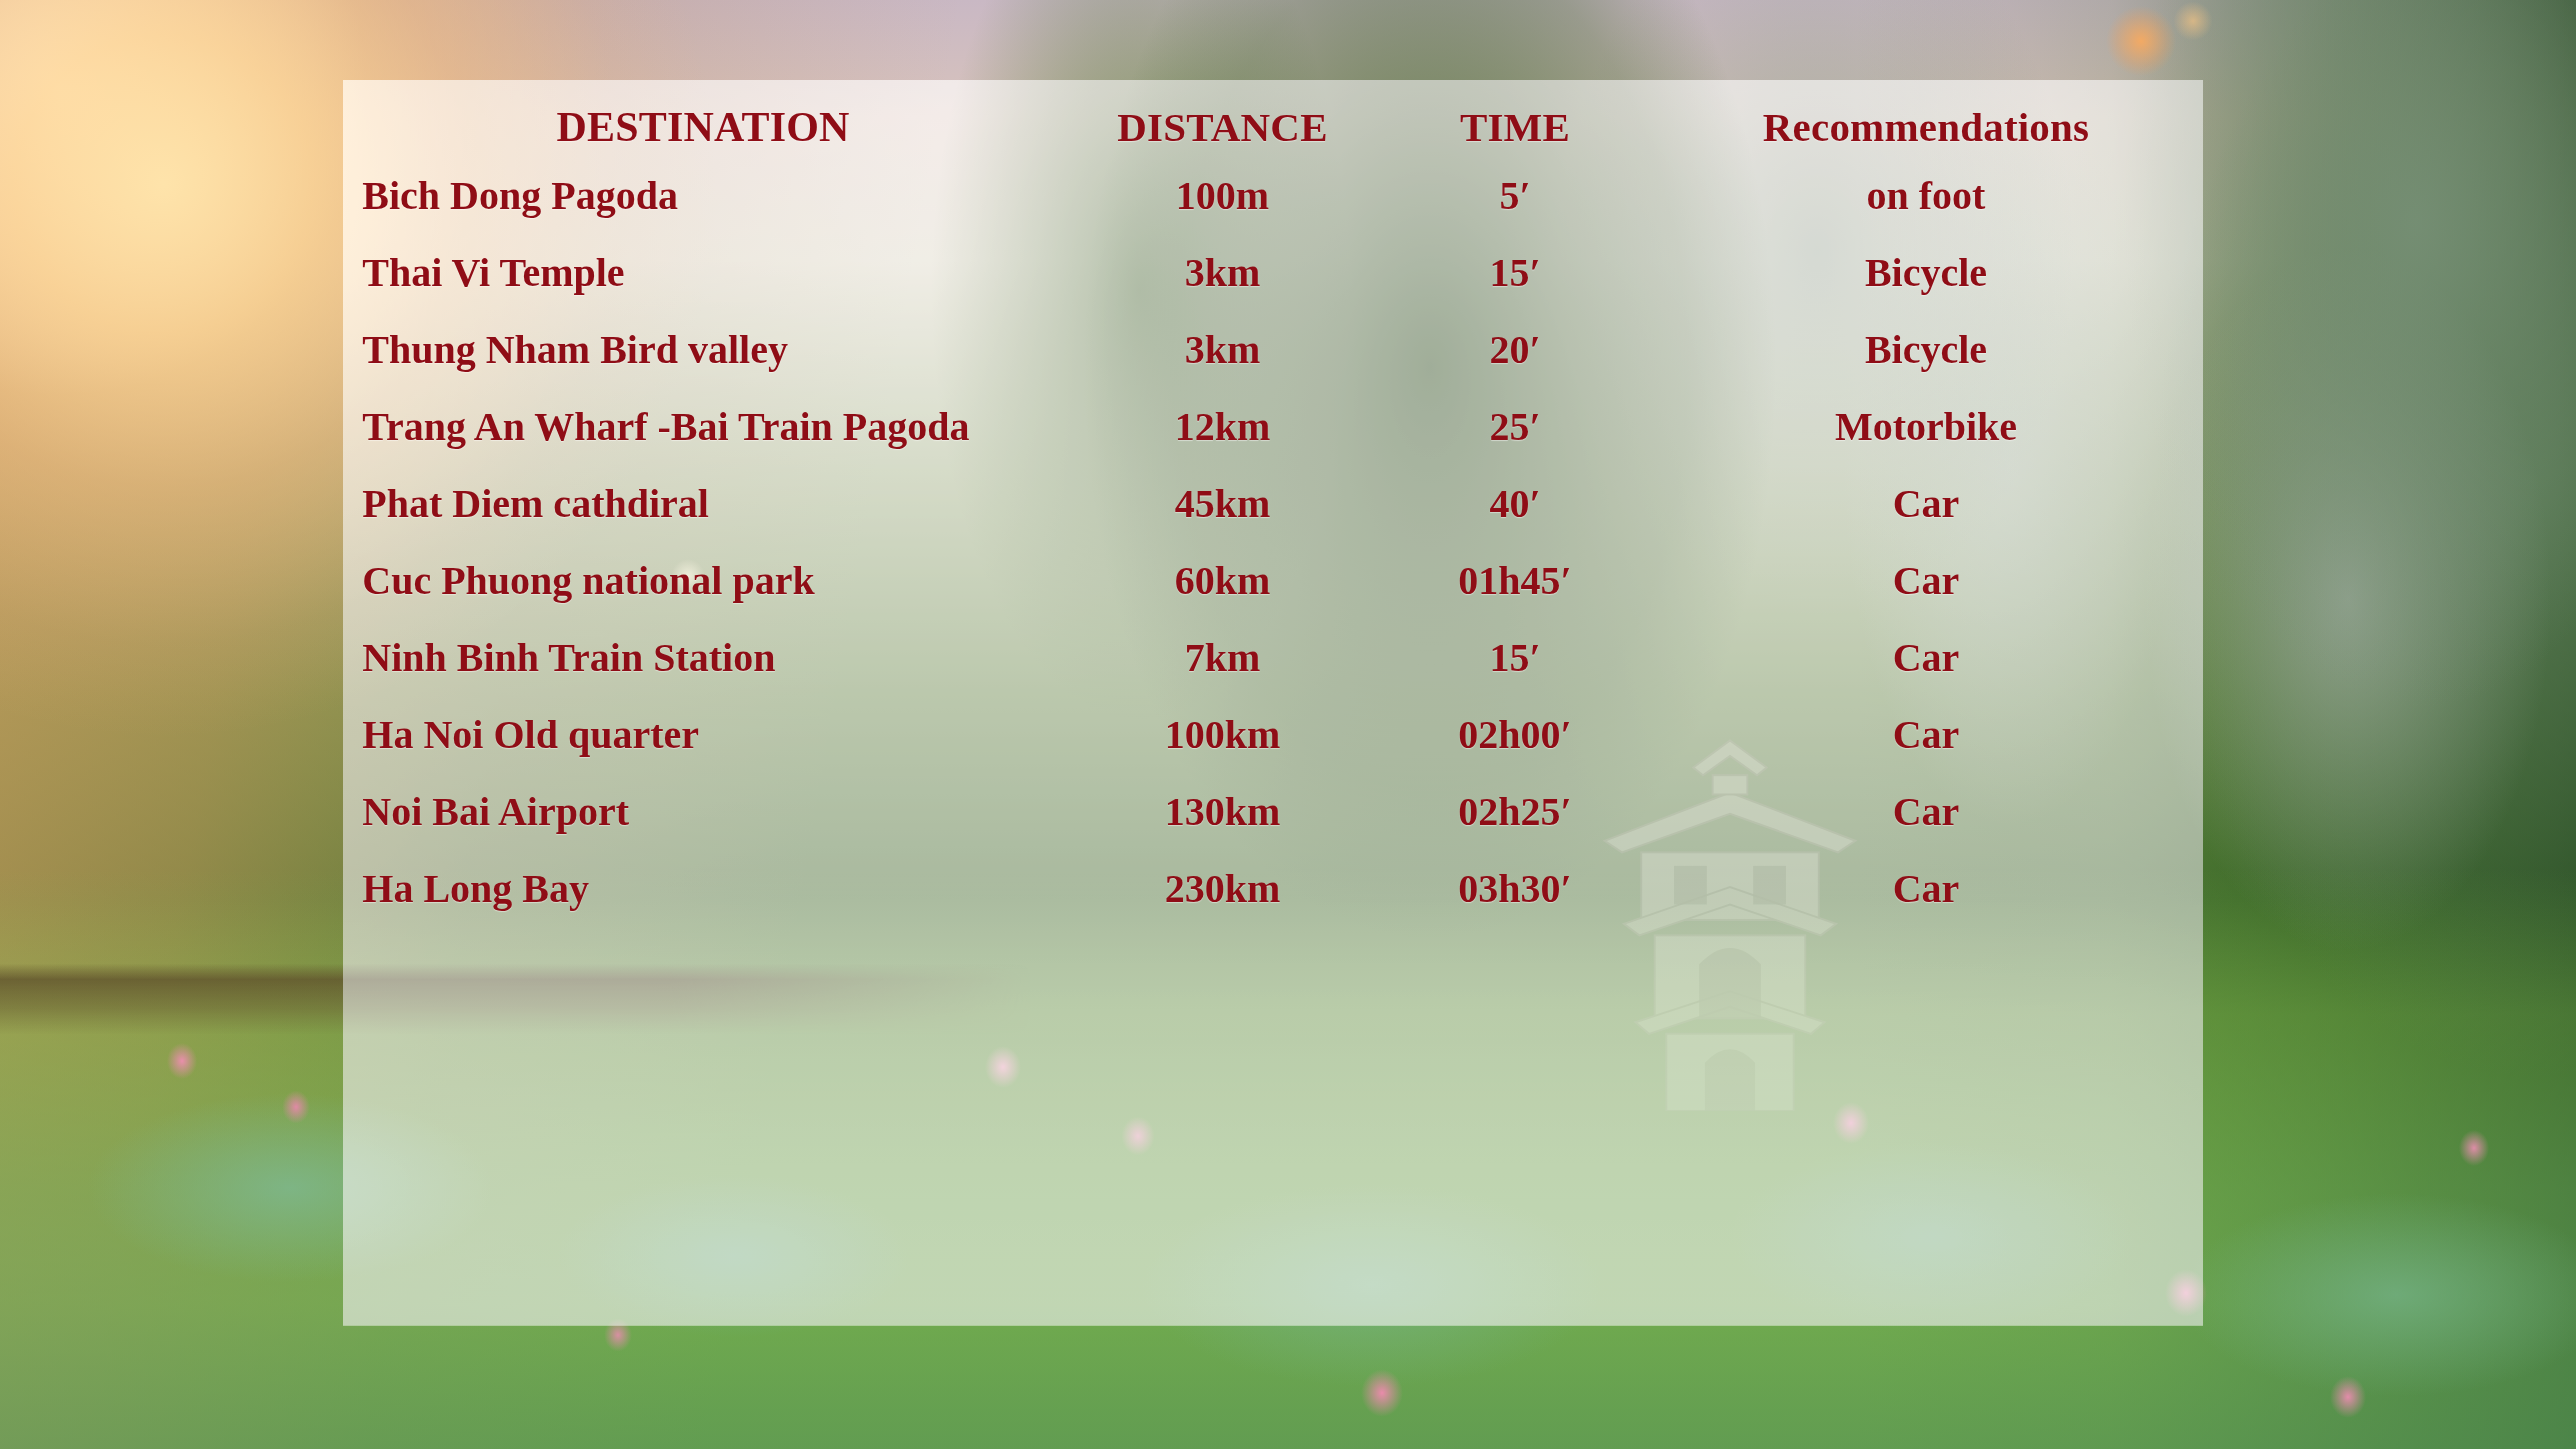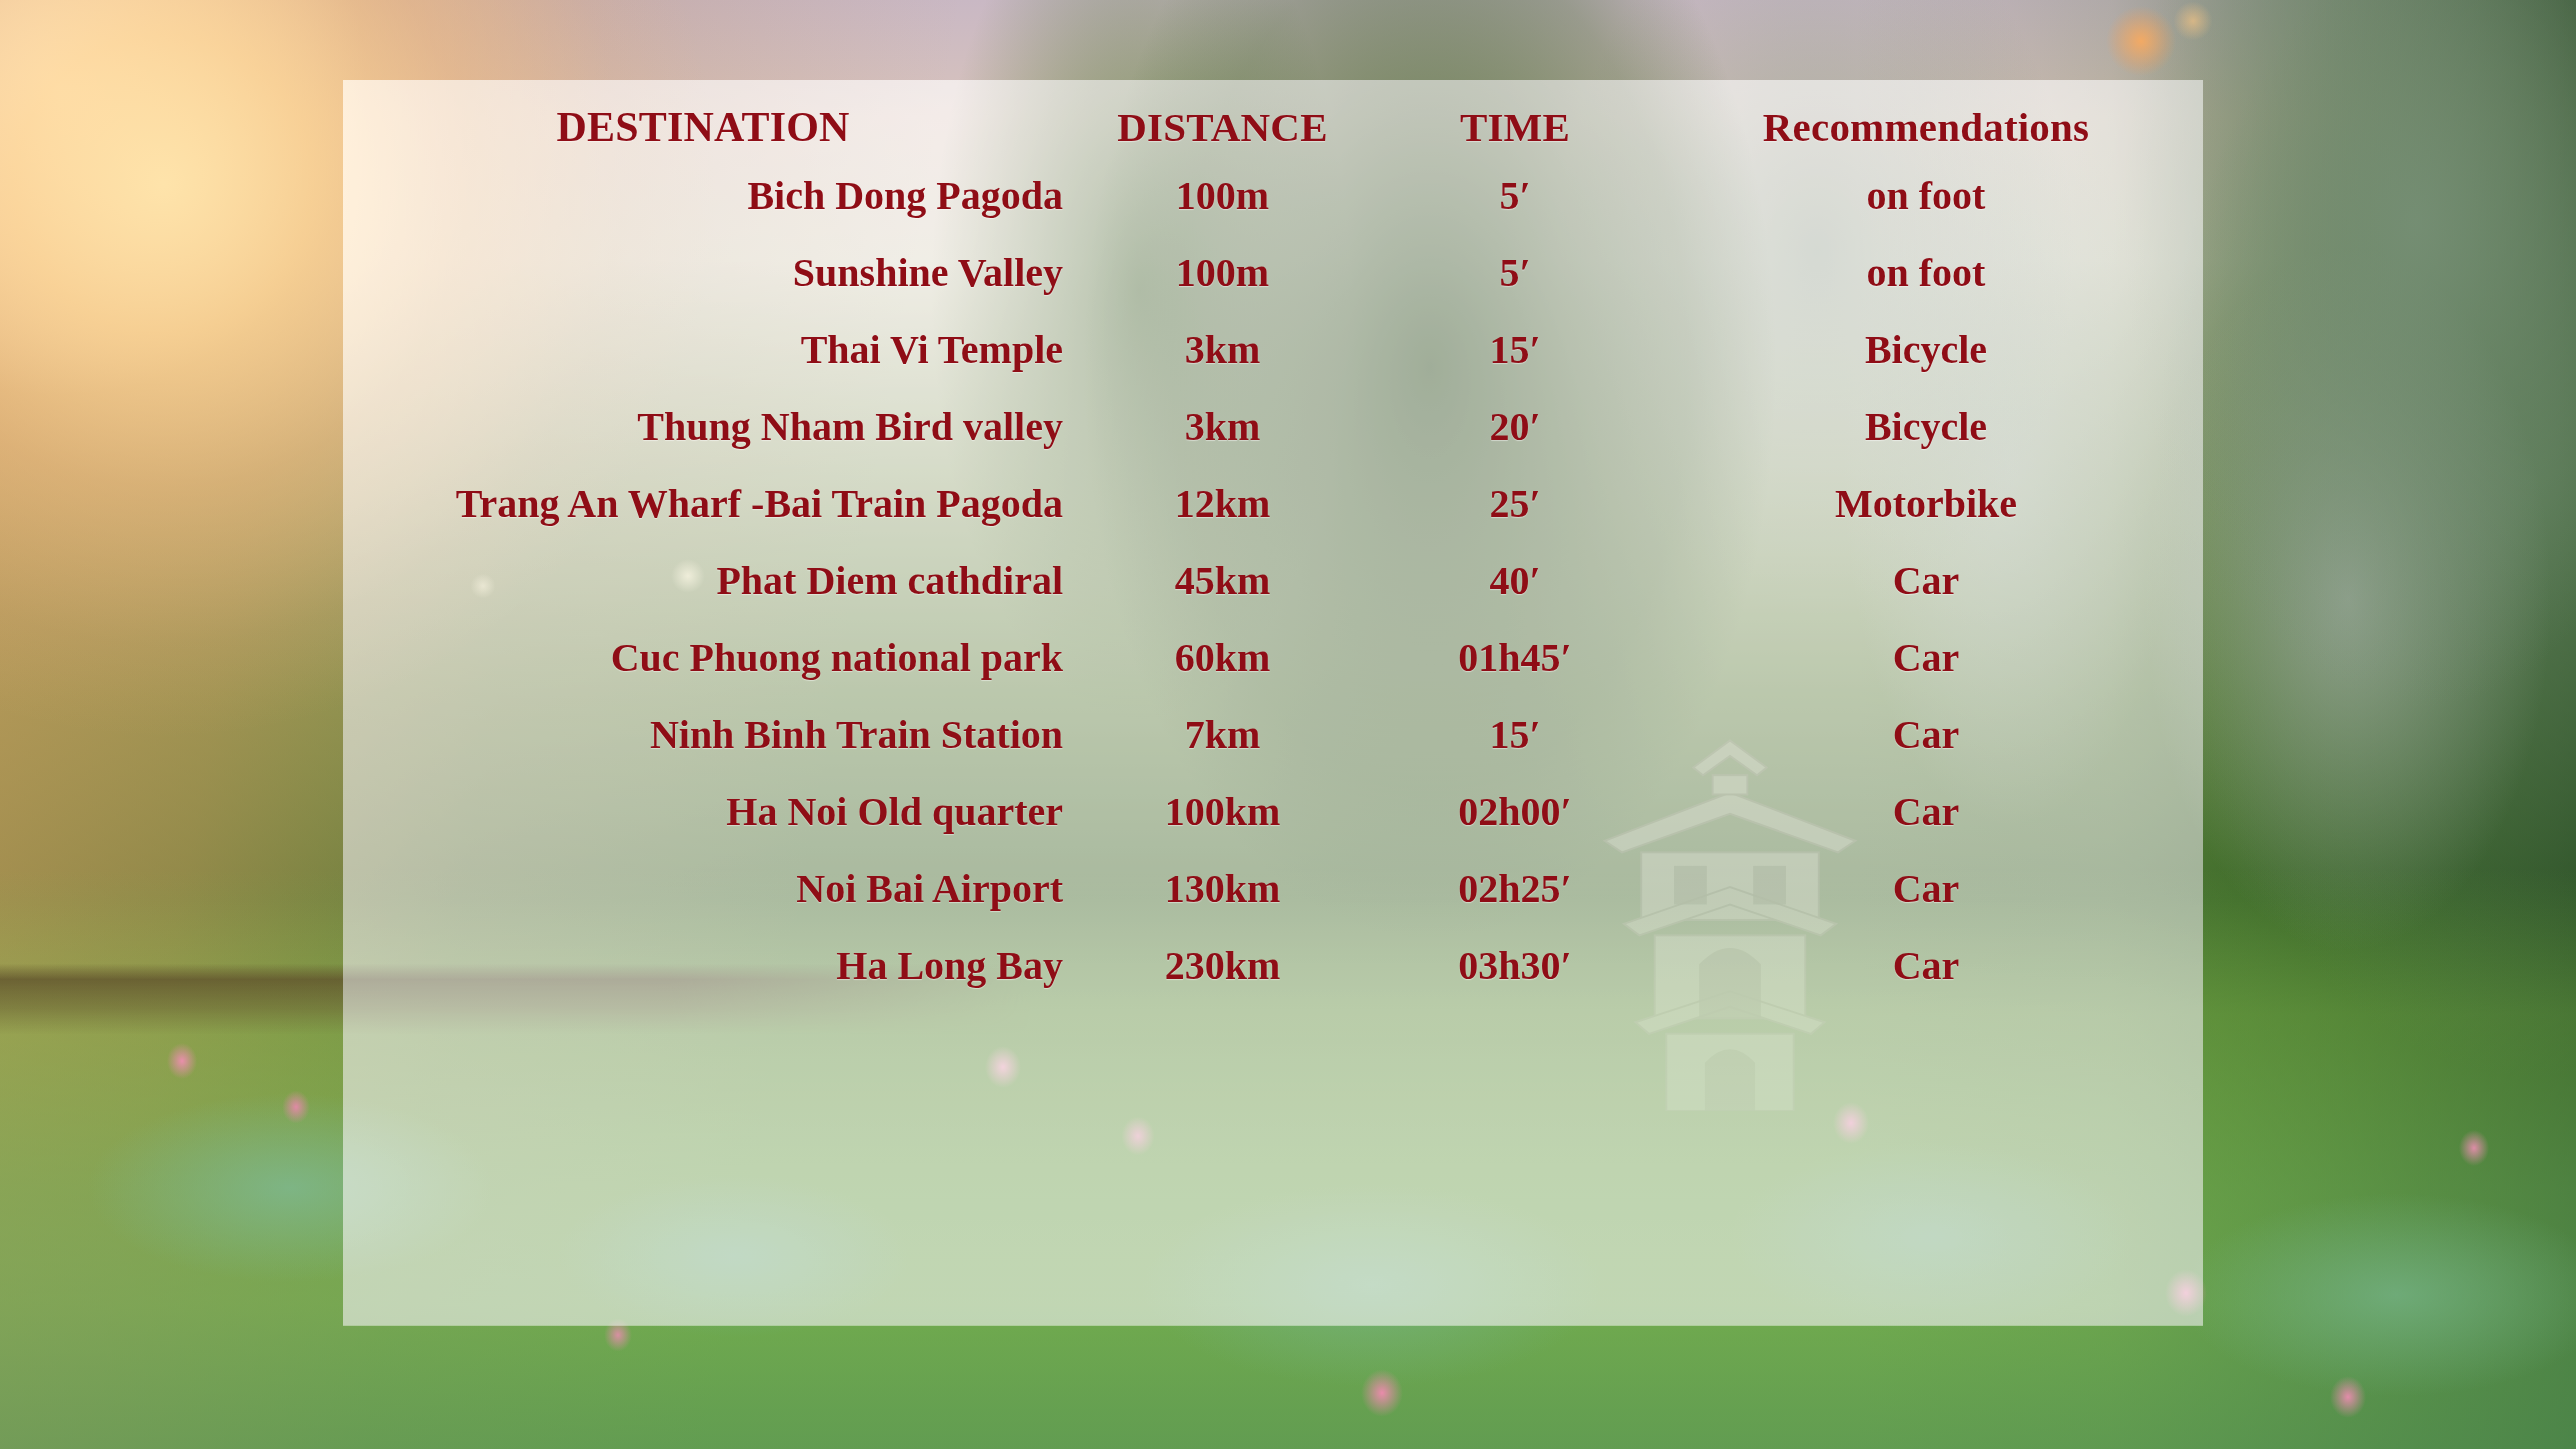--- a/index.html
+++ b/index.html
@@ -150,21 +150,21 @@
   }
   table.sched thead th.h-dest { font-size:42px; }
   table.sched thead th.h-rec  { font-size:41px; }
 
   table.sched tbody td {
     height:77px;
     font-size:40px;
     vertical-align:middle;
   }
   table.sched tbody td.dest {
-    text-align:right;
+    text-align:left;
     padding-left:19.3px;
   }
   table.sched tbody td.dist,
   table.sched tbody td.time,
   table.sched tbody td.rec { text-align:center; }
 </style>
 </head>
 <body>
 
 <div id="stage">
@@ -215,26 +215,20 @@
         </tr>
       </thead>
       <tbody id="tbody">
           <tr>
             <td class="dest">Bich Dong Pagoda</td>
             <td class="dist">100m</td>
             <td class="time">5′</td>
             <td class="rec">on foot</td>
           </tr>
           <tr>
-            <td class="dest">Sunshine Valley</td>
-            <td class="dist">100m</td>
-            <td class="time">5′</td>
-            <td class="rec">on foot</td>
-          </tr>
-          <tr>
             <td class="dest">Thai Vi Temple</td>
             <td class="dist">3km</td>
             <td class="time">15′</td>
             <td class="rec">Bicycle</td>
           </tr>
           <tr>
             <td class="dest">Thung Nham Bird valley</td>
             <td class="dist">3km</td>
             <td class="time">20′</td>
             <td class="rec">Bicycle</td>

